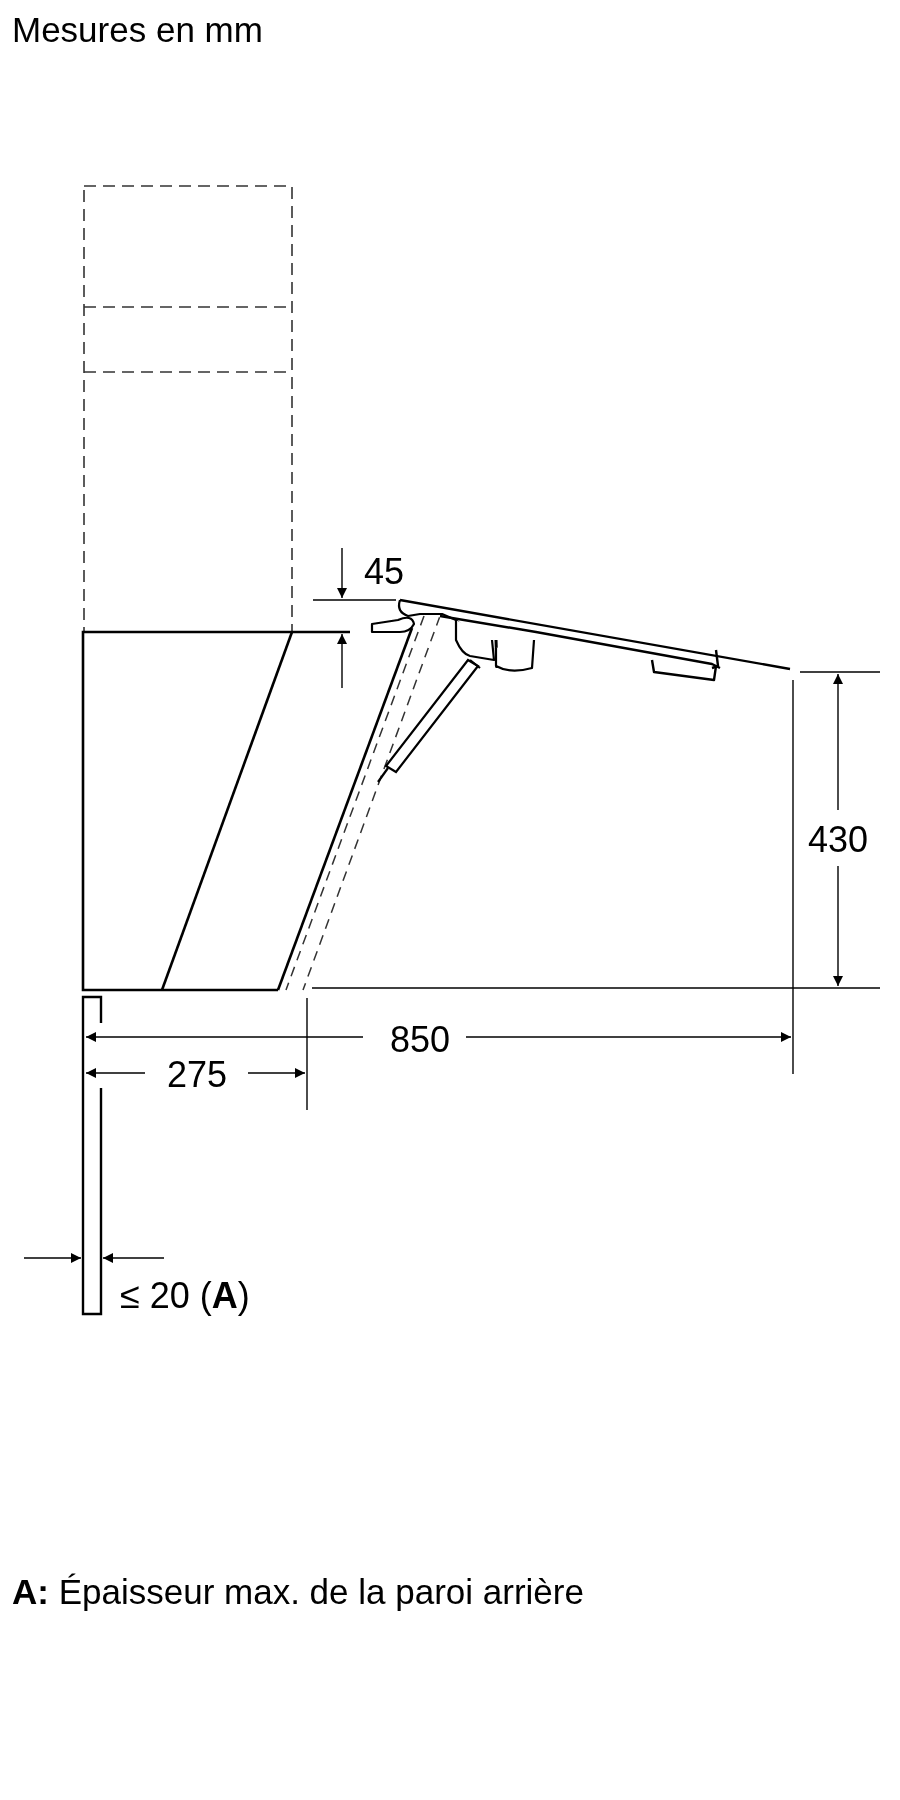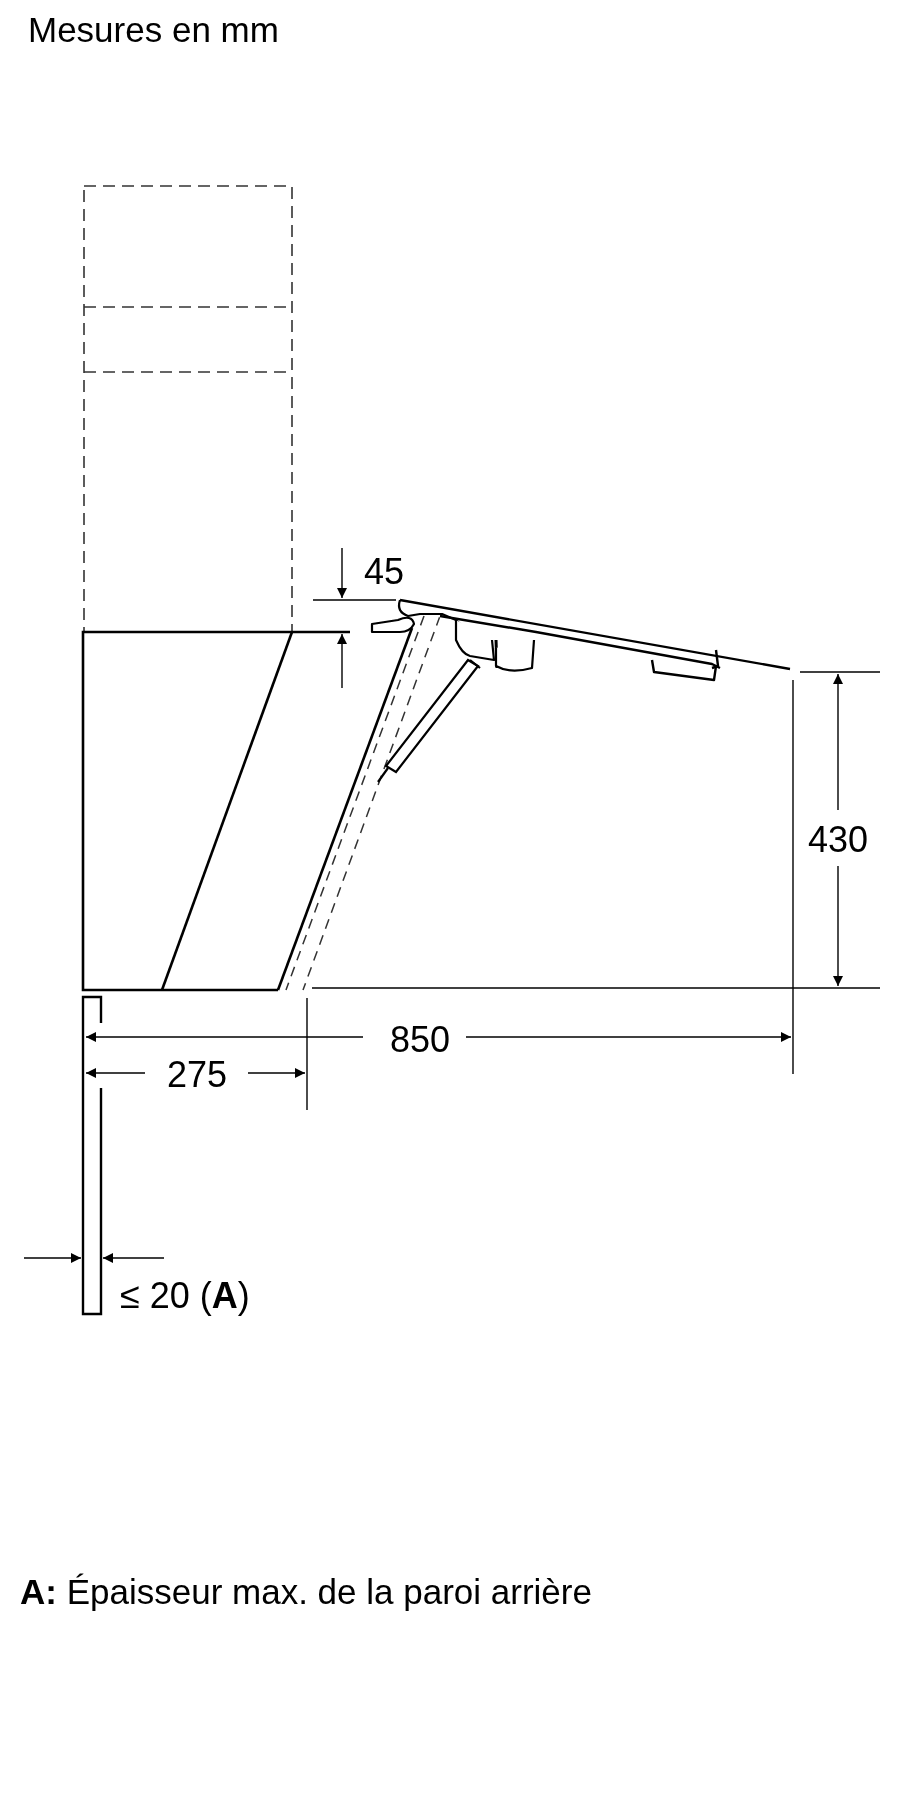--- a/index.html
+++ b/index.html
@@ -1,21 +1,21 @@
 <!DOCTYPE html>
 <html><head>
   <meta charset="utf-8">
   <style>
     html, body { margin: 0; padding: 0; background: #ffffff; }
     body { width: 900px; height: 1800px; position: relative; overflow: hidden;
            font-family: "Liberation Sans", sans-serif; color: #000; }
     #drawing { position: absolute; left: 0; top: 0; width: 900px; height: 1800px; }
     .lbl { font-family: "Liberation Sans", sans-serif; fill: #000; }
-    .title { position: absolute; left: 12px; top: 8px; font-size: 35px; line-height: 44px; margin-left: 16px; }
-    .legend { position: absolute; left: 20px; top: 1570px; font-size: 35px; line-height: 44px; }
+    .title { position: absolute; left: 12px; top: 8px; font-size: 35px; line-height: 44px; }
+    .legend { position: absolute; left: 12px; top: 1570px; font-size: 35px; line-height: 44px; }
     .legend b { font-weight: bold; }
   </style>
 </head>
 <body>
 
 <div class="title">Mesures en mm</div>
 
 <svg id="drawing" viewBox="0 0 900 1800" xmlns="http://www.w3.org/2000/svg">
   <defs>
     <marker id="arr" viewBox="0 0 10 10" refX="10" refY="5" markerWidth="10" markerHeight="10" markerUnits="userSpaceOnUse" orient="auto">

